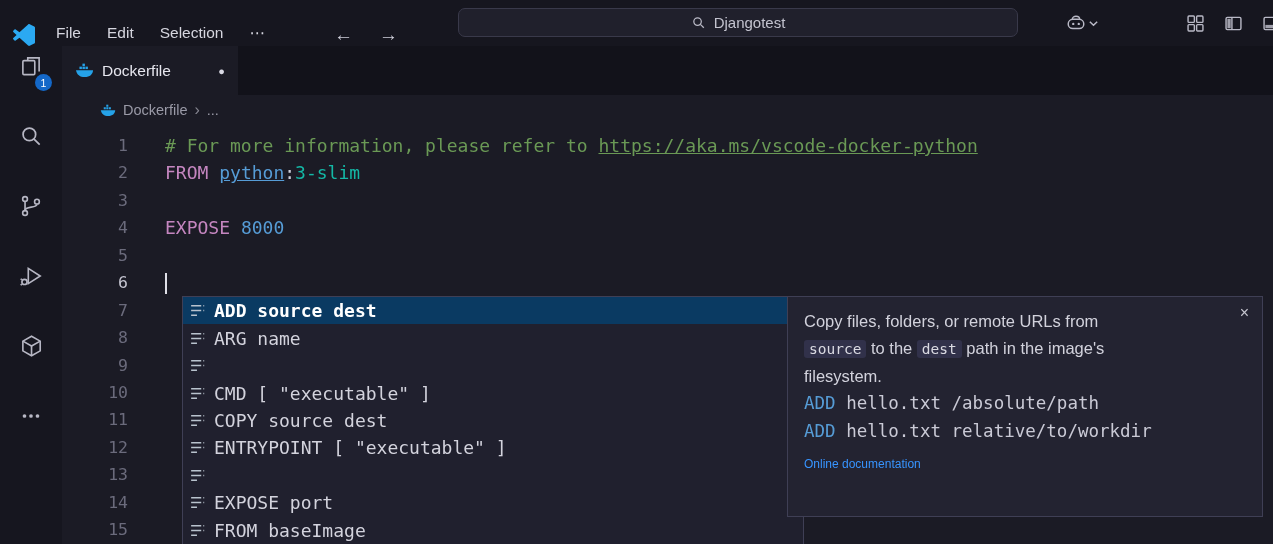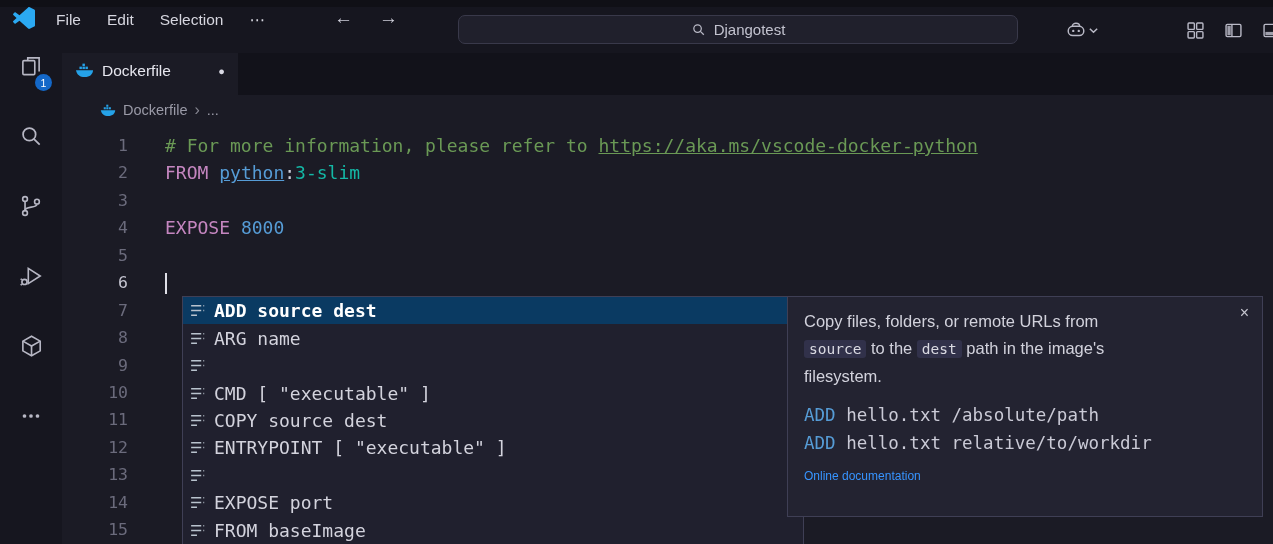--- a/index.html
+++ b/index.html
@@ -5,21 +5,21 @@
   html,body{margin:0;padding:0;}
   body{
     width:1273px;height:544px;position:relative;overflow:hidden;
     background:#101016;font-family:"Liberation Sans",sans-serif;
     -webkit-font-smoothing:antialiased;
   }
   svg{display:block;}
 
   
   .titlebar{position:absolute;left:0;top:0;right:0;height:46px;background:#16161f;
-    display:flex;align-items:flex-start;color:#d6d6df;font-size:15.5px;z-index:5;margin-top:7px;}
+    display:flex;align-items:flex-end;color:#d6d6df;font-size:15.5px;z-index:5;}
   .logo{margin-left:13px;flex:0 0 auto;}
   .menus{display:flex;margin-left:8px;}
   .menu-item{padding:4px 13px;border-radius:6px;cursor:default;}
   .nav{display:flex;gap:26px;margin-left:56px;font-size:19px;color:#cfcfda;}
   .nav span{cursor:default;}
   .searchbox{position:absolute;left:458px;top:8px;width:560px;height:29px;background:#20202c;
     border:1px solid #39394a;border-radius:7px;display:flex;align-items:center;justify-content:center;
     gap:8px;color:#c3c3cf;font-size:15px;box-sizing:border-box;}
   .tb-right{position:absolute;right:-9px;top:0;height:46px;display:flex;align-items:center;color:#b9b9c6;}
   .copilot{display:flex;align-items:center;gap:1px;}
@@ -66,21 +66,21 @@
     font-family:"DejaVu Sans Mono",monospace;font-size:18px;color:#d3d3dd;cursor:pointer;}
   .s-row.selected{background:var(--sel,#0a3a62);color:#ffffff;font-weight:bold;}
   .s-icon{flex:0 0 17px;}
 
   
   .docpanel{position:absolute;left:787px;top:296px;width:476px;height:221px;background:#232331;
     border:1px solid #3f3f55;box-sizing:border-box;padding:11px 16px 0 16px;z-index:6;}
   .desc-line{font-size:16.5px;line-height:27px;color:#d2d2dc;}
   .inline-code{font-family:"DejaVu Sans Mono",monospace;font-size:14.5px;background:#31314a;
     padding:1px 5px;border-radius:3px;color:#dadae2;}
-  .examples{margin-top:12px;}
+  .examples{}
   .ex-line{font-family:"DejaVu Sans Mono",monospace;font-size:17.5px;line-height:27.5px;color:#cacad6;}
   .ex-kw{color:var(--blue,#569cd6);}
   .doclink{display:inline-block;margin-top:12px;color:var(--link,#3794ff);font-size:12px;cursor:pointer;}
   .close{position:absolute;top:8px;right:13px;color:#c6c6d0;font-size:16px;cursor:pointer;line-height:1;}
 </style>
 </head>
 <body>
 
 <div class="titlebar">
   <svg class="logo" width="22" height="22" viewBox="0 0 100 100">

